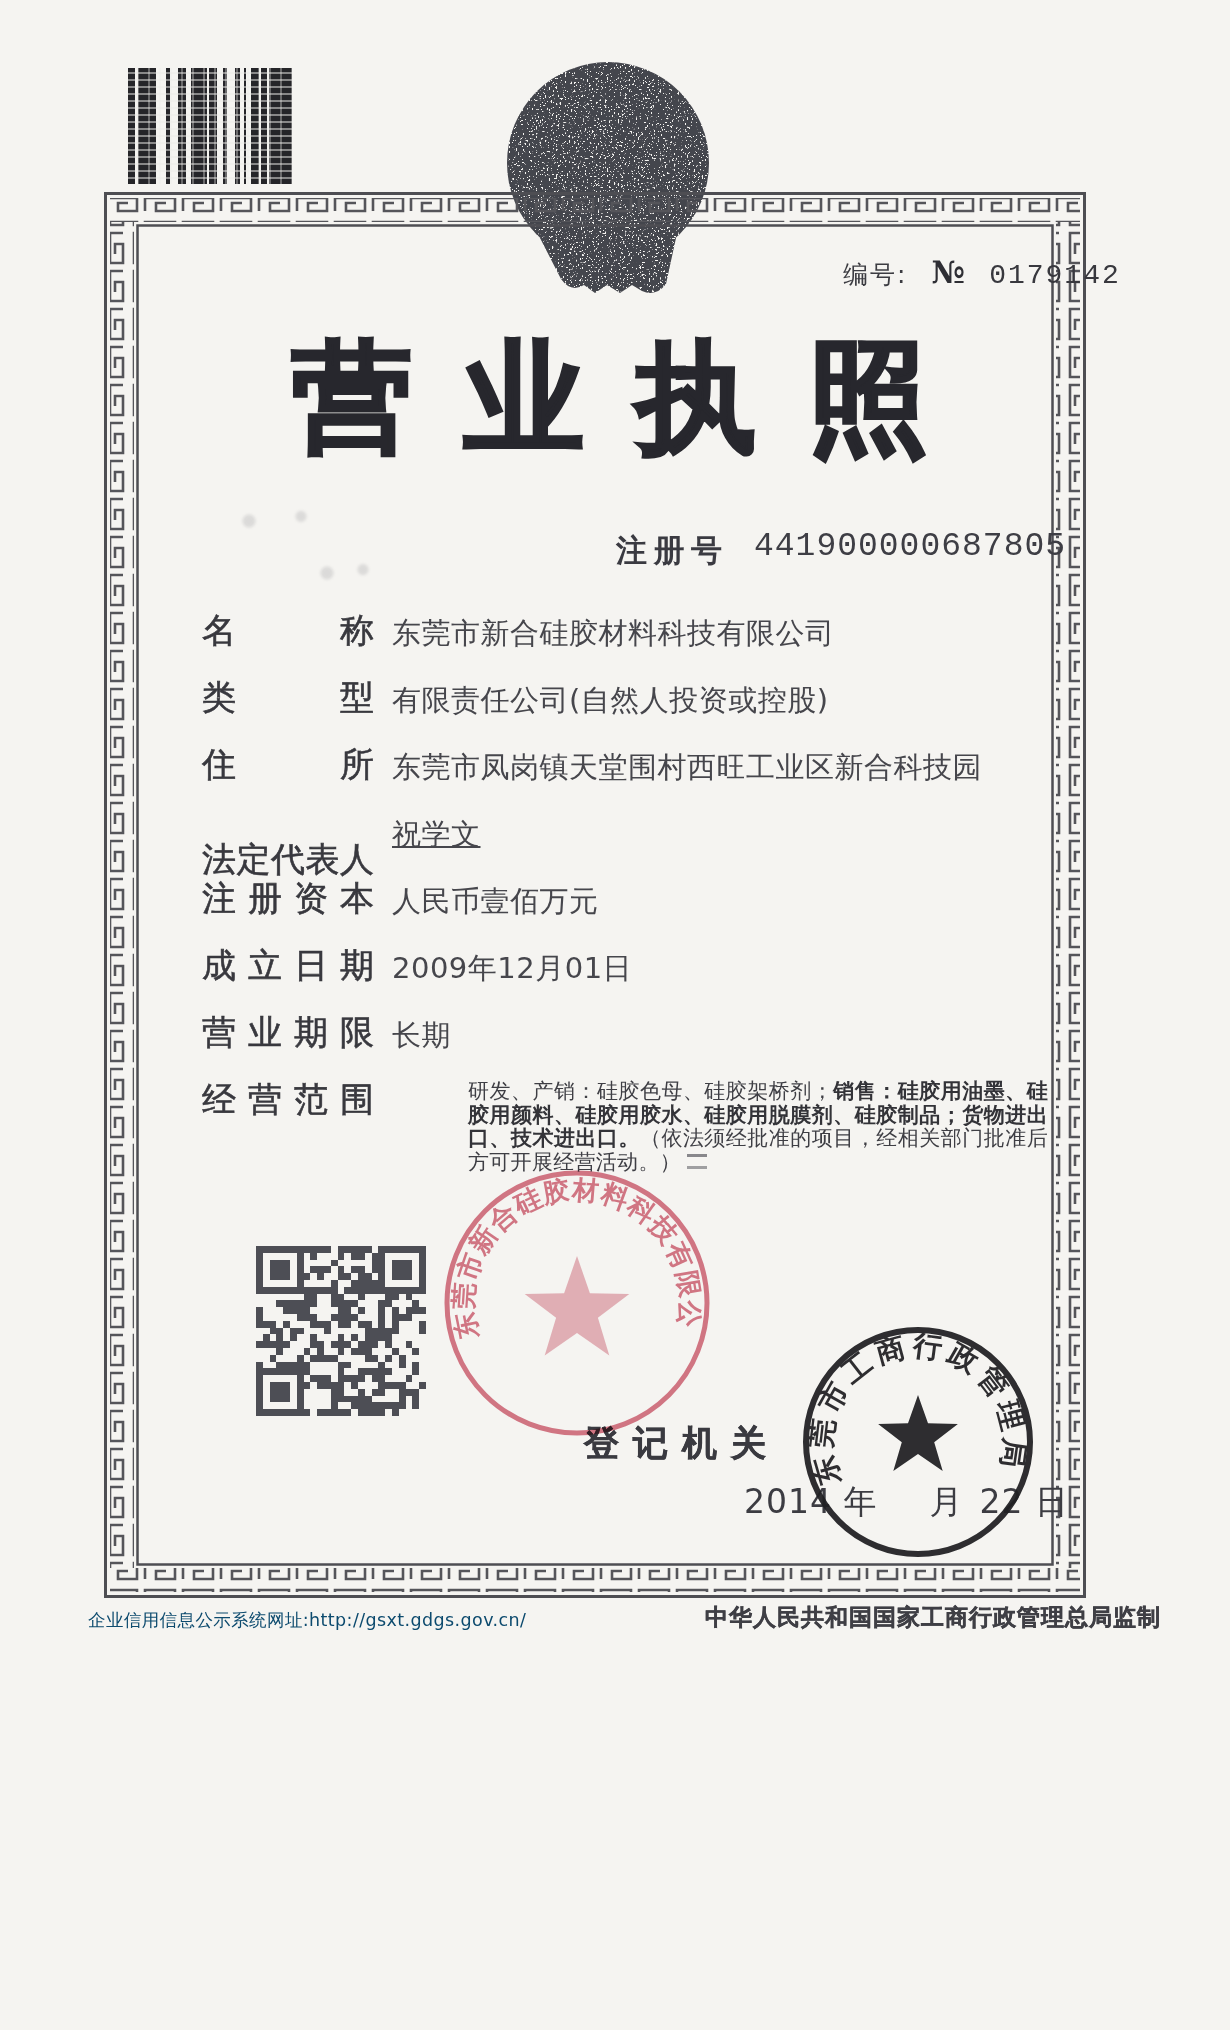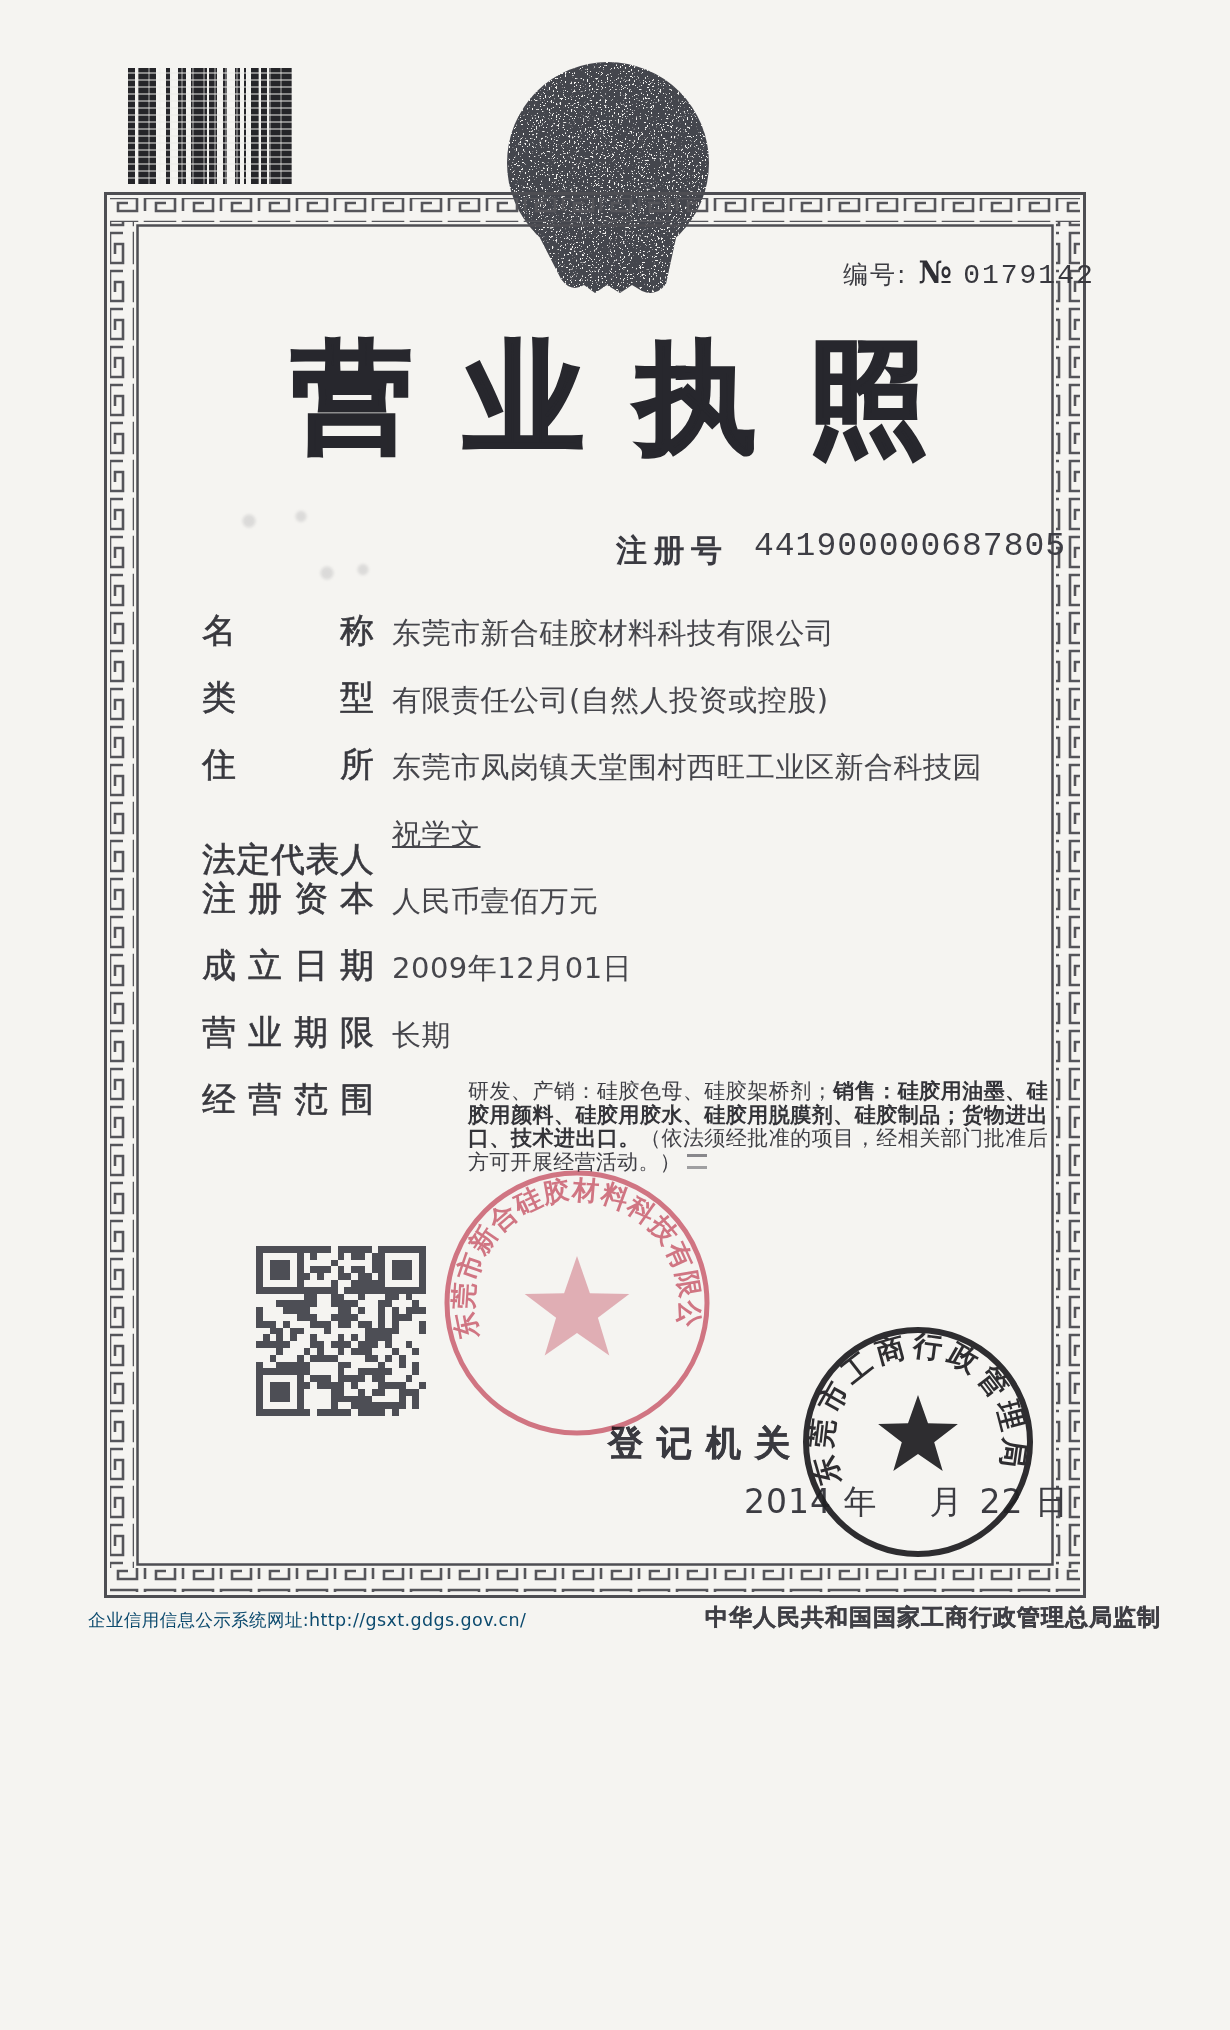--- a/index.html
+++ b/index.html
@@ -22,21 +22,21 @@
     content:"";position:absolute;inset:0;
     background:repeating-linear-gradient(0deg, transparent 0 5px, rgba(245,244,241,.5) 5px 7px),
                repeating-linear-gradient(90deg, transparent 0 9px, rgba(245,244,241,.35) 9px 11px);
   }
 
   
   .frame{left:104px;top:192px;}
   .emblem{left:498px;top:60px;filter:blur(.4px);opacity:.95;}
 
   
-  .serial{left:843px;top:248px;display:flex;align-items:baseline;gap:11px;white-space:nowrap;}
+  .serial{left:843px;top:248px;display:flex;align-items:baseline;gap:24px;white-space:nowrap;}
   .serial .prefix{font-size:25px;letter-spacing:2px;color:#3c3c42;}
   .serial .nosym{font-size:31px;font-weight:700;font-family:"DejaVu Serif", serif;color:#2e2e34;}
   .serial .num{font-size:28px;font-family:"Liberation Mono", monospace;letter-spacing:2px;color:#38383e;margin-top:12px;}
 
   
   .title{
     left:292px;top:332px;width:636px;
     font-size:120px;font-weight:700;line-height:1.1;
     color:#27272d;-webkit-text-stroke:3px #27272d;
     text-align:justify;text-align-last:justify;text-justify:inter-character;
@@ -94,21 +94,21 @@
   }
   .qr .c{background:transparent;}
   .qr .d{background:#3f4148;}
 
   
   .company-seal{left:437px;top:1163px;mix-blend-mode:multiply;opacity:.88;filter:blur(.3px);z-index:5;}
   .registry-seal{left:793px;top:1317px;opacity:.93;filter:blur(.35px);z-index:6;}
 
   
   .registry-label{
-    left:608px;top:1420px;font-size:35px;font-weight:700;color:#3a3a40;
+    left:584px;top:1420px;font-size:35px;font-weight:700;color:#3a3a40;
     letter-spacing:14px;-webkit-text-stroke:.5px #3a3a40;white-space:nowrap;z-index:2;
   }
   .issue-date{
     left:744px;top:1480px;font-size:33px;color:#3c3c42;white-space:nowrap;z-index:2;
     letter-spacing:1px;
   }
   .issue-date .gap-m{display:inline-block;width:52px;}
   .issue-date .gap-s{display:inline-block;width:16px;}
 
   

